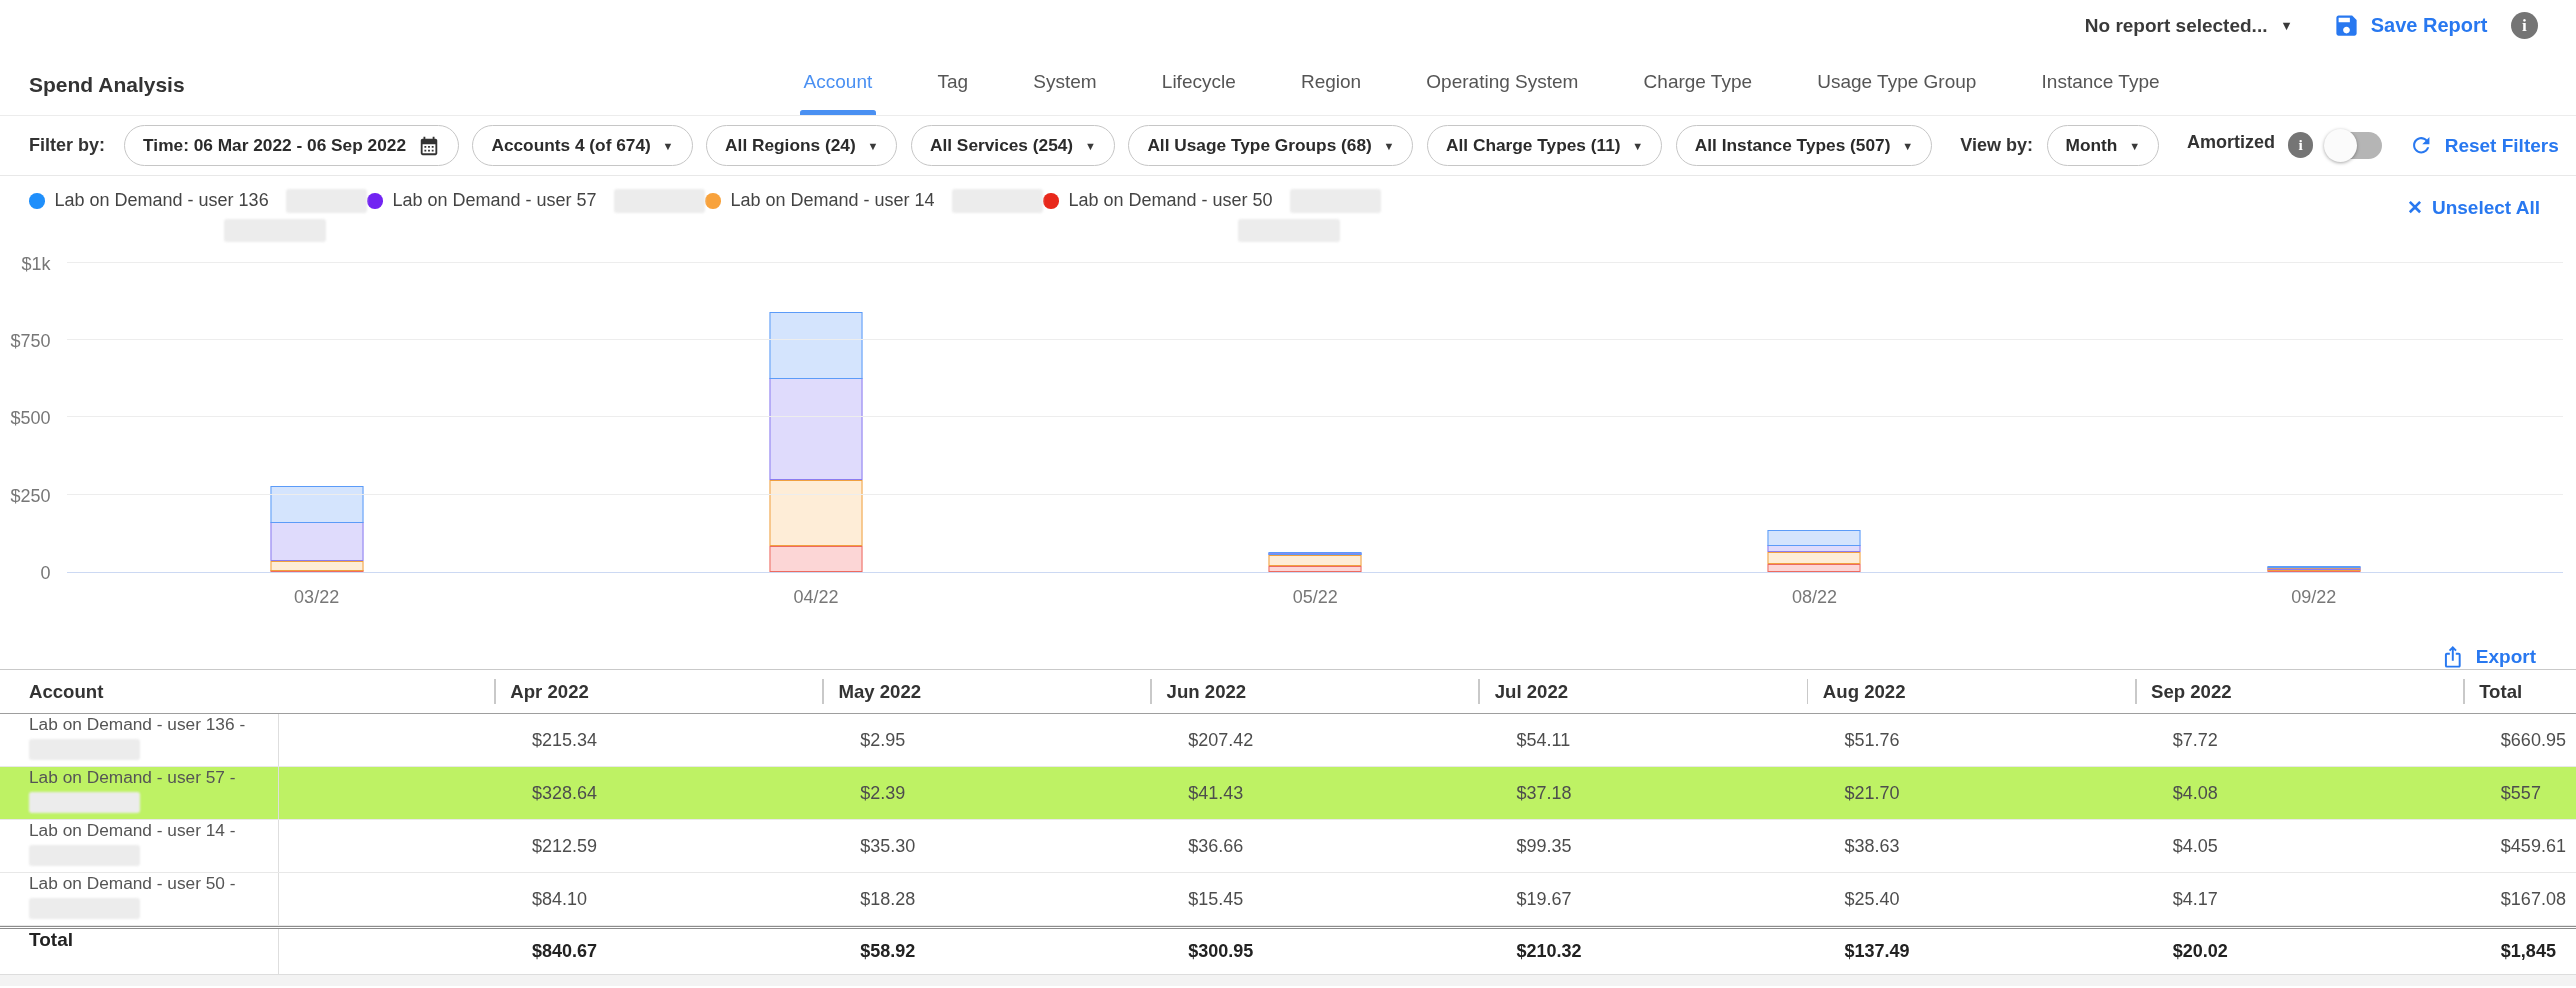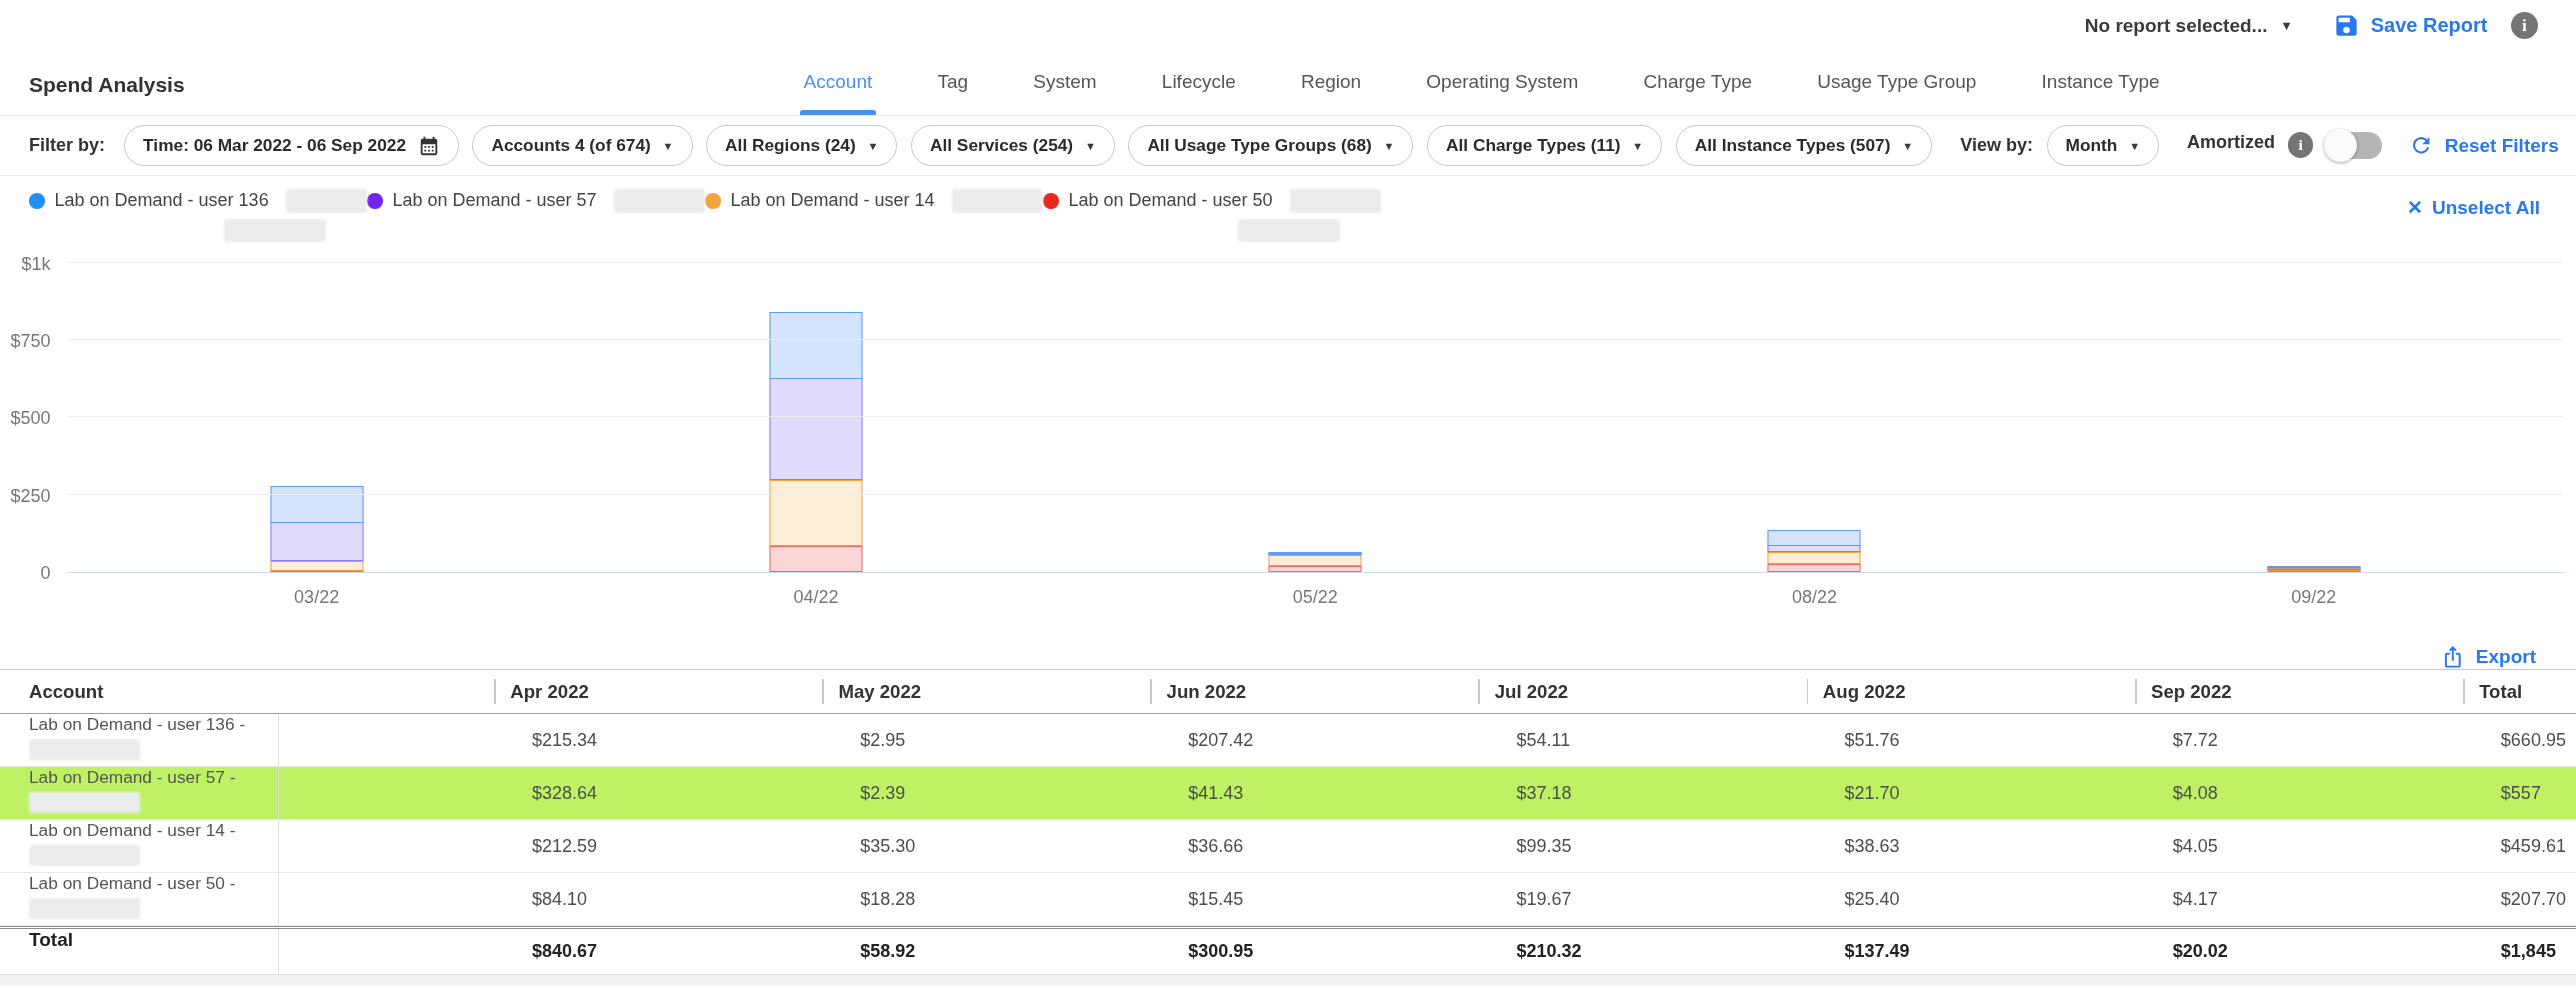--- a/index.html
+++ b/index.html
@@ -373,21 +373,21 @@
       <div class="acct-cell">
         <div class="acct-name">Lab on Demand - user 50 -</div>
         <div class="redact"></div>
       </div>
       <div class="vcell">$84.10</div>
       <div class="vcell">$18.28</div>
       <div class="vcell">$15.45</div>
       <div class="vcell">$19.67</div>
       <div class="vcell">$25.40</div>
       <div class="vcell">$4.17</div>
-      <div class="vcell">$207.70</div>
+      <div class="vcell">$167.08</div>
     </div>
     <div class="trow total-row">
       <div class="acct-cell">
         <div class="total-lbl">Total</div>
       </div>
       <div class="vcell">$840.67</div>
       <div class="vcell">$58.92</div>
       <div class="vcell">$300.95</div>
       <div class="vcell">$210.32</div>
       <div class="vcell">$137.49</div>

